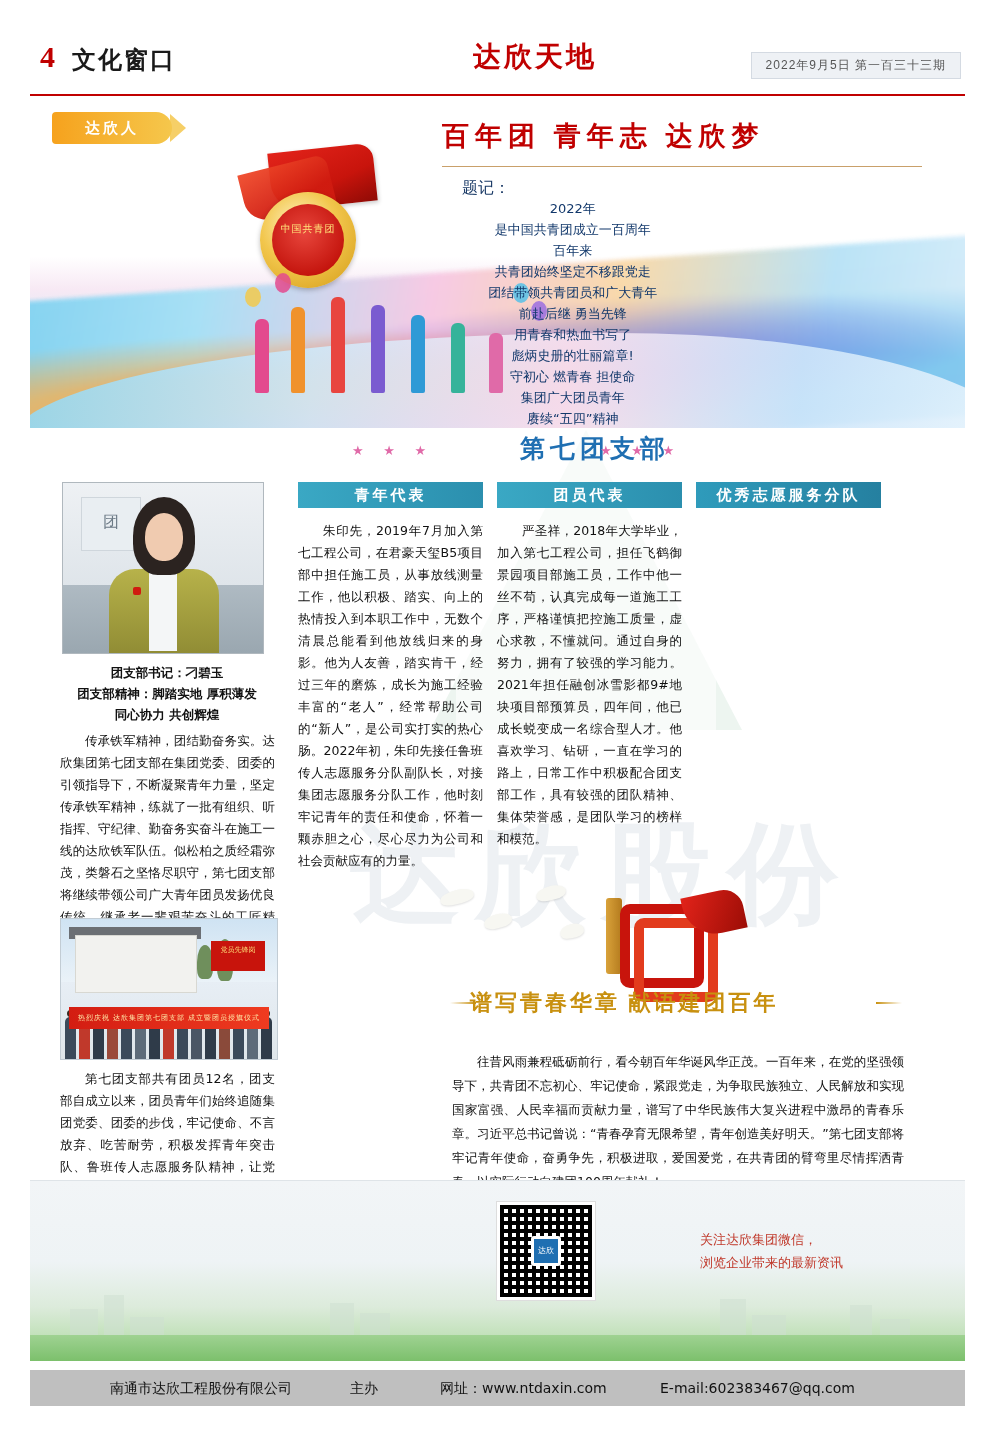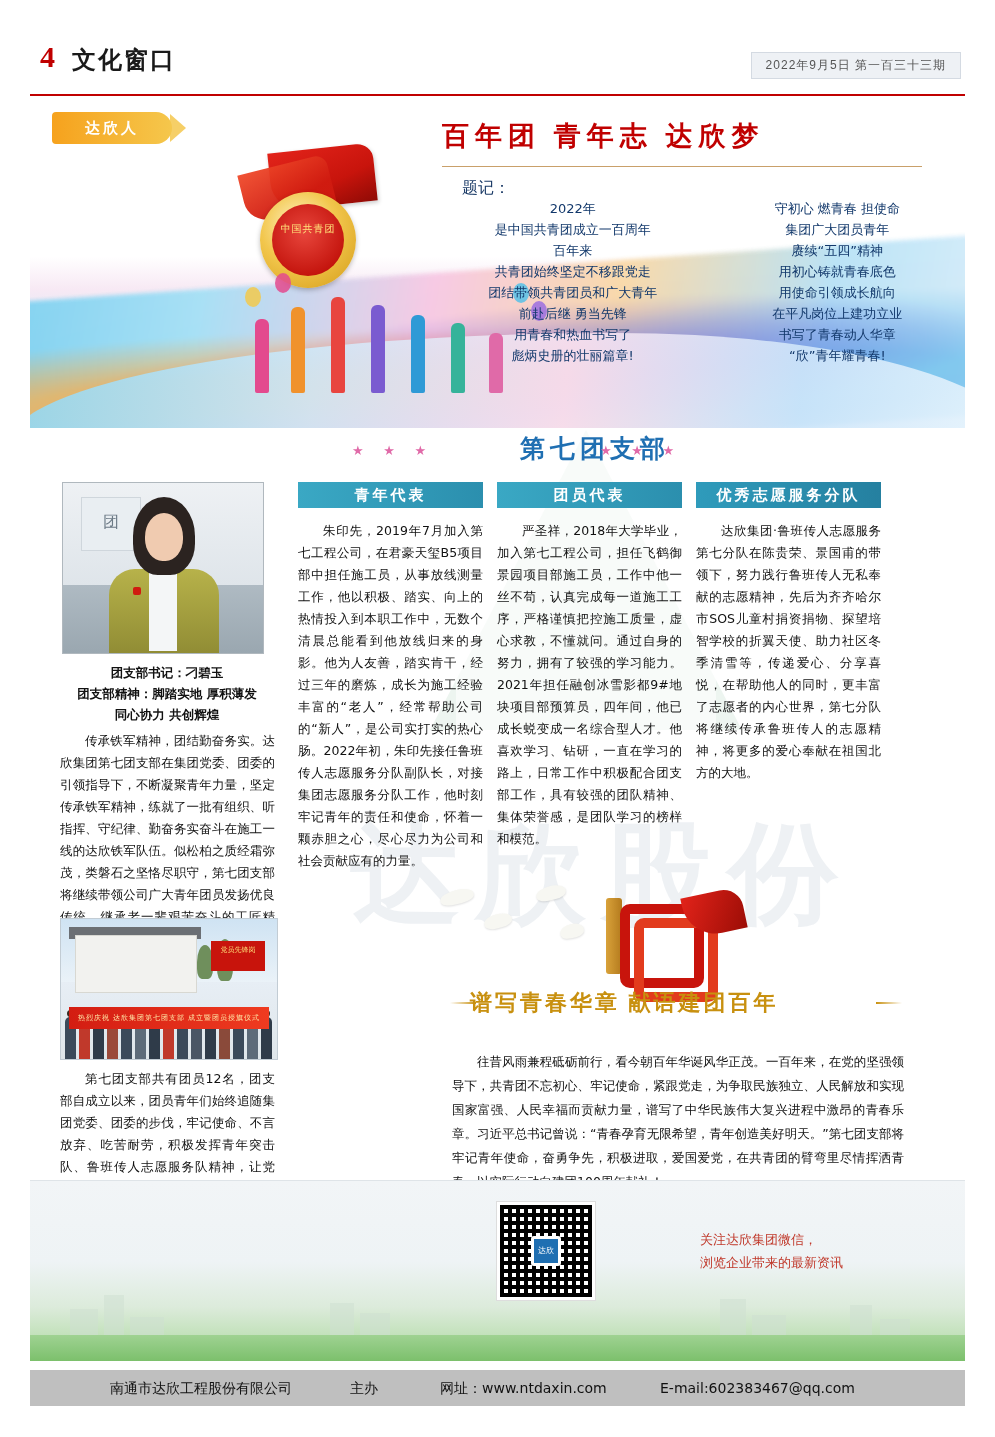--- a/index.html
+++ b/index.html
@@ -221,25 +221,26 @@
     font-size: 16px;
     color: #1a3a66;
     font-family: Liberation Mono, monospace;
   }
   .hero-poem {
     position: absolute;
     left: 430px;
     top: 100px;
     width: 490px;
     display: flex;
-    justify-content: space-between;
+    justify-content: flex-end;
     color: #12386b;
     font-size: 13px;
     line-height: 21px;
     font-family: "DejaVu Sans", sans-serif;
+    flex-direction: column;
   }
   .hero-poem .col { text-align: center; width: 46%; }
 
   
   .branch-title {
     position: absolute;
     left: 330px;
     top: 432px;
     width: 340px;
     text-align: right;
@@ -568,20 +569,21 @@
   .bb4 { left: 630px; }
 </style>
 </head>
 <body>
 
 <div class="page">
 
   <div class="masthead">
     <div class="page-num">4</div>
     <div class="section-name">文化窗口</div>
+    <div class="paper-name">达欣天地</div>
     <div class="issue-box">2022年9月5日  第一百三十三期</div>
   </div>
 
   <div class="hero">
     <div class="hero-swirl"></div>
     <div class="hero-wave2"></div>
 
     <div class="hero-badge">达欣人</div>
 
     <div class="emblem">
@@ -696,21 +698,20 @@
 
   <div class="left-body2">第七团支部共有团员12名，团支部自成立以来，团员青年们始终追随集团党委、团委的步伐，牢记使命、不言放弃、吃苦耐劳，积极发挥青年突击队、鲁班传人志愿服务队精神，让党旗、团旗在脚手架上高高飘扬。</div>
 
   <div class="col-head c1">青年代表</div>
   <div class="col-body c1">朱印先，2019年7月加入第七工程公司，在君豪天玺B5项目部中担任施工员，从事放线测量工作，他以积极、踏实、向上的热情投入到本职工作中，无数个清晨总能看到他放线归来的身影。他为人友善，踏实肯干，经过三年的磨炼，成长为施工经验丰富的“老人”，经常帮助公司的“新人”，是公司实打实的热心肠。2022年初，朱印先接任鲁班传人志愿服务分队副队长，对接集团志愿服务分队工作，他时刻牢记青年的责任和使命，怀着一颗赤胆之心，尽心尽力为公司和社会贡献应有的力量。</div>
 
   <div class="col-head c2">团员代表</div>
   <div class="col-body c2">严圣祥，2018年大学毕业，加入第七工程公司，担任飞鹤御景园项目部施工员，工作中他一丝不苟，认真完成每一道施工工序，严格谨慎把控施工质量，虚心求教，不懂就问。通过自身的努力，拥有了较强的学习能力。2021年担任融创冰雪影都9#地块项目部预算员，四年间，他已成长蜕变成一名综合型人才。他喜欢学习、钻研，一直在学习的路上，日常工作中积极配合团支部工作，具有较强的团队精神、集体荣誉感，是团队学习的榜样和模范。</div>
 
   <div class="col-head c3">优秀志愿服务分队</div>
-  <div class="col-body c3">达欣集团·鲁班传人志愿服务第七分队在陈贵荣、景国甫的带领下，努力践行鲁班传人无私奉献的志愿精神，先后为齐齐哈尔市SOS儿童村捐资捐物、探望培智学校的折翼天使、助力社区冬季清雪等，传递爱心、分享喜悦，在帮助他人的同时，更丰富了志愿者的内心世界，第七分队将继续传承鲁班传人的志愿精神，将更多的爱心奉献在祖国北方的大地。</div>
 
   <div class="doves">
     <div class="dove" style="left:0px;top:10px;"></div>
     <div class="dove" style="left:44px;top:34px;width:28px;"></div>
     <div class="dove" style="left:96px;top:6px;width:30px;"></div>
     <div class="dove" style="left:120px;top:44px;width:24px;"></div>
   </div>
   <div class="knot">
     <div class="pillar"></div>
     <div class="sq"></div>

